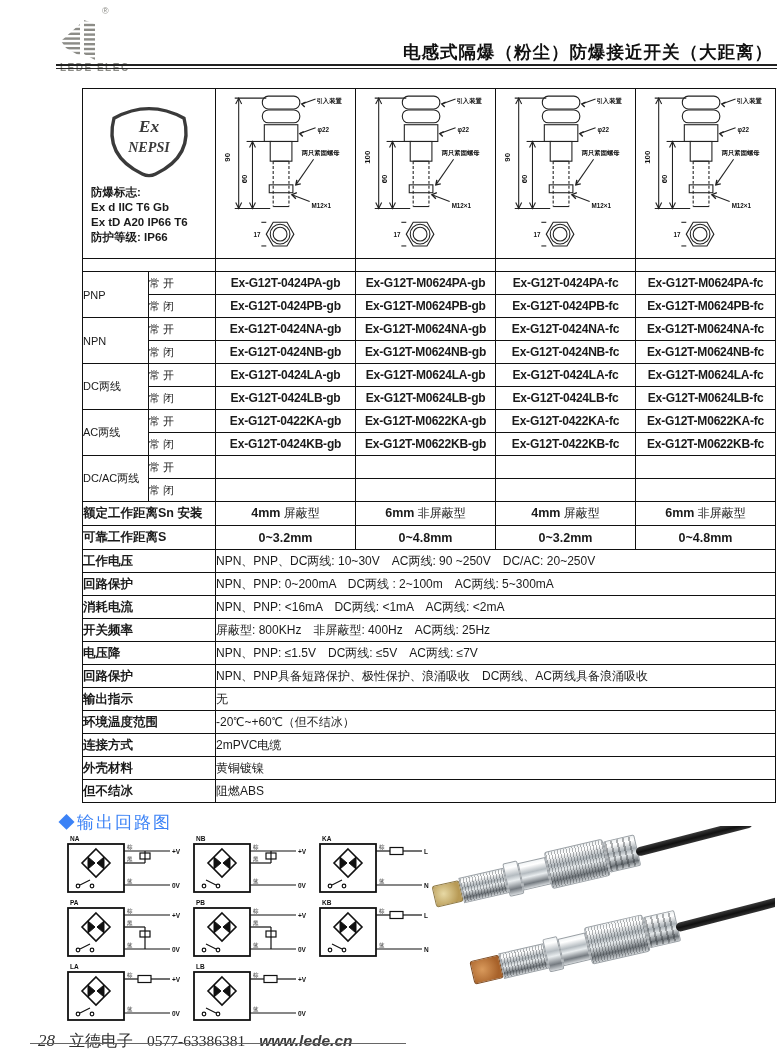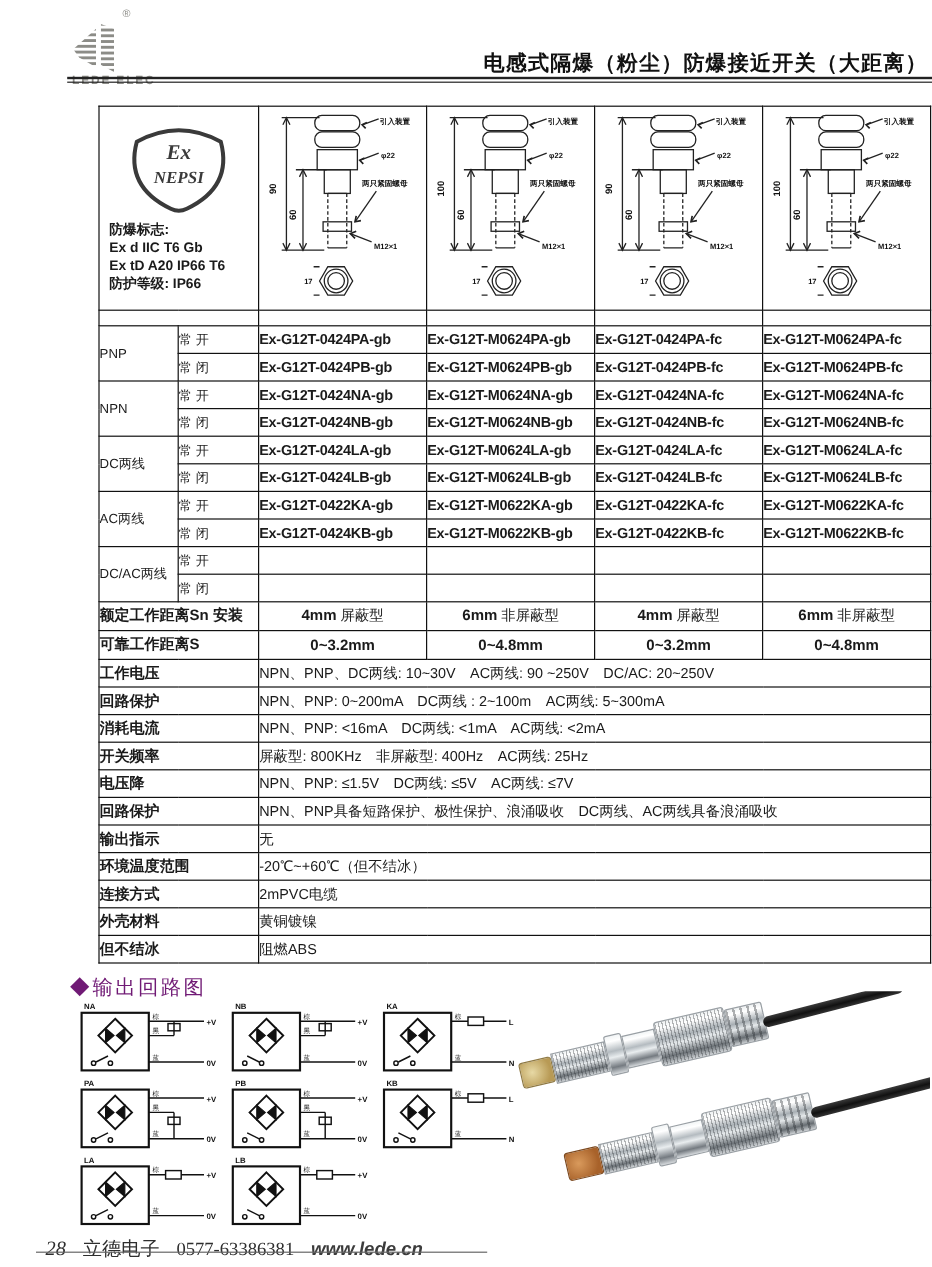--- a/index.html
+++ b/index.html
@@ -32,28 +32,28 @@
   .nepsi-ex{font-family:"Liberation Serif",serif;font-style:italic;font-weight:bold;}
   .cert-lines{font-size:11.5px;font-weight:bold;line-height:1.3;padding:4px 0 0 8px;}
   td.dc{text-align:center;vertical-align:top;}
   svg.draw{display:block;margin:1px auto 0;}
   svg.draw line,svg.draw rect,svg.draw polygon,svg.draw path,svg.draw circle{stroke:#222;fill:none;stroke-width:1.1;}
   svg.draw .thk{stroke-width:1.4;}
   svg.draw text{stroke:none;fill:#111;font-family:"Liberation Sans",sans-serif;}
   svg.draw .dim{font-size:8px;font-weight:bold;}
   svg.draw .lb{font-size:6.4px;font-weight:bold;}
   td.g,td.sw{font-size:11px;font-weight:normal;}
-  td.m{font-size:12px;font-weight:bold;text-align:left;letter-spacing:-0.2px;}
+  td.m{font-size:12px;font-weight:bold;text-align:center;letter-spacing:-0.2px;}
   td.lbl{font-size:12.5px;font-weight:bold;text-align:left;padding-left:5px;}
   td.c{font-size:12px;text-align:center;}
   td.c b{font-size:12.5px;}
   td.v{font-size:12px;font-weight:500;text-align:left;}
 
   
-  .out-title{position:absolute;left:58px;top:811px;font-family:"Liberation Serif",serif;font-size:17px;letter-spacing:2px;color:#701a75;}
+  .out-title{position:absolute;left:58px;top:811px;font-family:"Liberation Serif",serif;font-size:17px;letter-spacing:2px;color:#3b82f6;}
   .circuits{position:absolute;left:66px;top:835px;width:384px;display:grid;grid-template-columns:repeat(3,126px);grid-auto-rows:64px;}
   svg.cir line,svg.cir rect,svg.cir circle{stroke:#111;fill:none;stroke-width:1.2;}
   svg.cir rect.bx{stroke-width:1.8;}
   svg.cir polygon.fill{fill:#111;stroke:#111;}
   svg.cir polygon.dia{fill:none;stroke:#111;stroke-width:1.6;}
   svg.cir text{stroke:none;fill:#111;font-family:"Liberation Sans",sans-serif;}
   svg.cir .cid{font-size:6.5px;font-weight:bold;}
   svg.cir .wl{font-size:5.5px;}
   svg.cir .tl{font-size:6.5px;font-weight:bold;}
 

